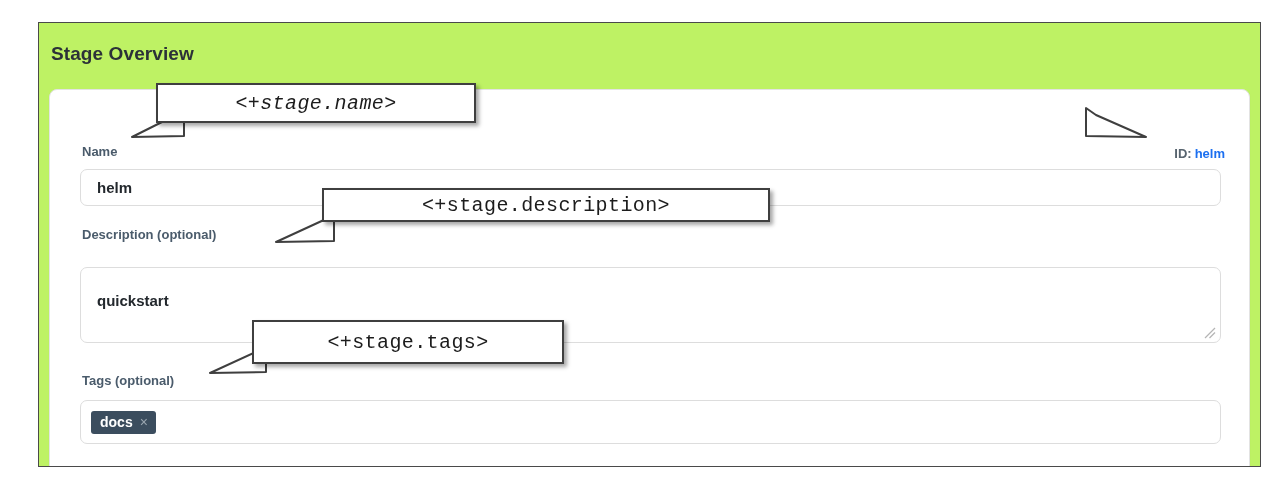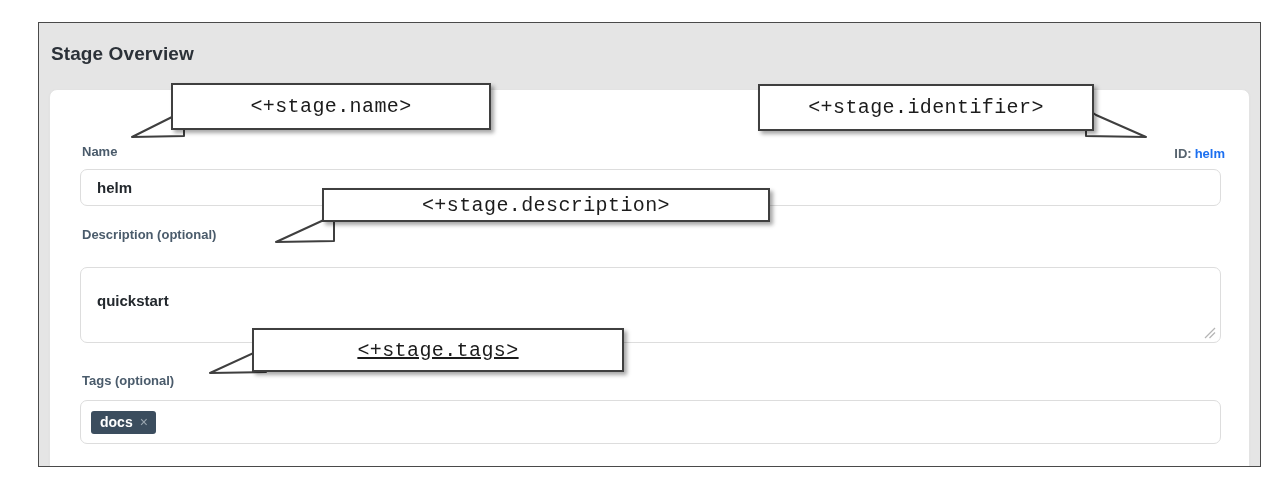--- a/index.html
+++ b/index.html
@@ -19,21 +19,21 @@
   }
 
   
   .outer-frame {
     position: absolute;
     left: 38px;
     top: 22px;
     width: 1223px;
     height: 445px;
     border: 1.5px solid #4a4a4a;
-    background: #e5e5e5;
+    background: #bef264;
     overflow: hidden;
   }
 
   
   .page-title {
     position: absolute;
     left: 12px;
     top: 20px;
     font-size: 19px;
     font-weight: bold;
@@ -158,24 +158,24 @@
     letter-spacing: 0.4px;
     white-space: nowrap;
     z-index: 20;
   }
   .callout-tail {
     position: absolute;
     z-index: 19;
     overflow: visible;
   }
 
-  .co-name      { left: 171px; top: 83px;  width: 320px; height: 47px; }
+  .co-name      { left: 156px; top: 83px;  width: 320px; height: 40px; font-style: italic; }
   .co-ident     { left: 758px; top: 84px;  width: 336px; height: 47px; }
   .co-desc      { left: 322px; top: 188px; width: 448px; height: 34px; }
-  .co-tags      { left: 252px; top: 328px; width: 372px; height: 44px; text-decoration: underline; }
+  .co-tags      { left: 252px; top: 320px; width: 312px; height: 44px; }
 
   .tail-name    { left: 128px; top: 104px; width: 56px; height: 36px; }
   .tail-ident   { left: 1084px;top: 106px; width: 66px; height: 34px; }
   .tail-desc    { left: 272px; top: 209px; width: 62px; height: 36px; }
   .tail-tags    { left: 206px; top: 342px; width: 60px; height: 34px; }
 </style>
 </head>
 <body>
 
 <div id="root">
@@ -216,21 +216,20 @@
   </div>
 
   <svg class="callout-tail tail-name" viewBox="0 0 56 36">
     <polygon points="56,2 56,32 4,33 50,10" fill="#ffffff" stroke="#3f3f3f" stroke-width="2" stroke-linejoin="round"></polygon>
   </svg>
   <div class="callout co-name">&lt;+stage.name&gt;</div>
 
   <svg class="callout-tail tail-ident" viewBox="0 0 66 34">
     <polygon points="2,2 2,30 62,31 12,9" fill="#ffffff" stroke="#3f3f3f" stroke-width="2" stroke-linejoin="round"></polygon>
   </svg>
-  <div class="callout co-ident">&lt;+stage.identifier&gt;</div>
 
   <svg class="callout-tail tail-desc" viewBox="0 0 62 36">
     <polygon points="62,2 62,32 4,33 54,10" fill="#ffffff" stroke="#3f3f3f" stroke-width="2" stroke-linejoin="round"></polygon>
   </svg>
   <div class="callout co-desc">&lt;+stage.description&gt;</div>
 
   <svg class="callout-tail tail-tags" viewBox="0 0 60 34">
     <polygon points="60,2 60,30 4,31 52,9" fill="#ffffff" stroke="#3f3f3f" stroke-width="2" stroke-linejoin="round"></polygon>
   </svg>
   <div class="callout co-tags">&lt;+stage.tags&gt;</div>

